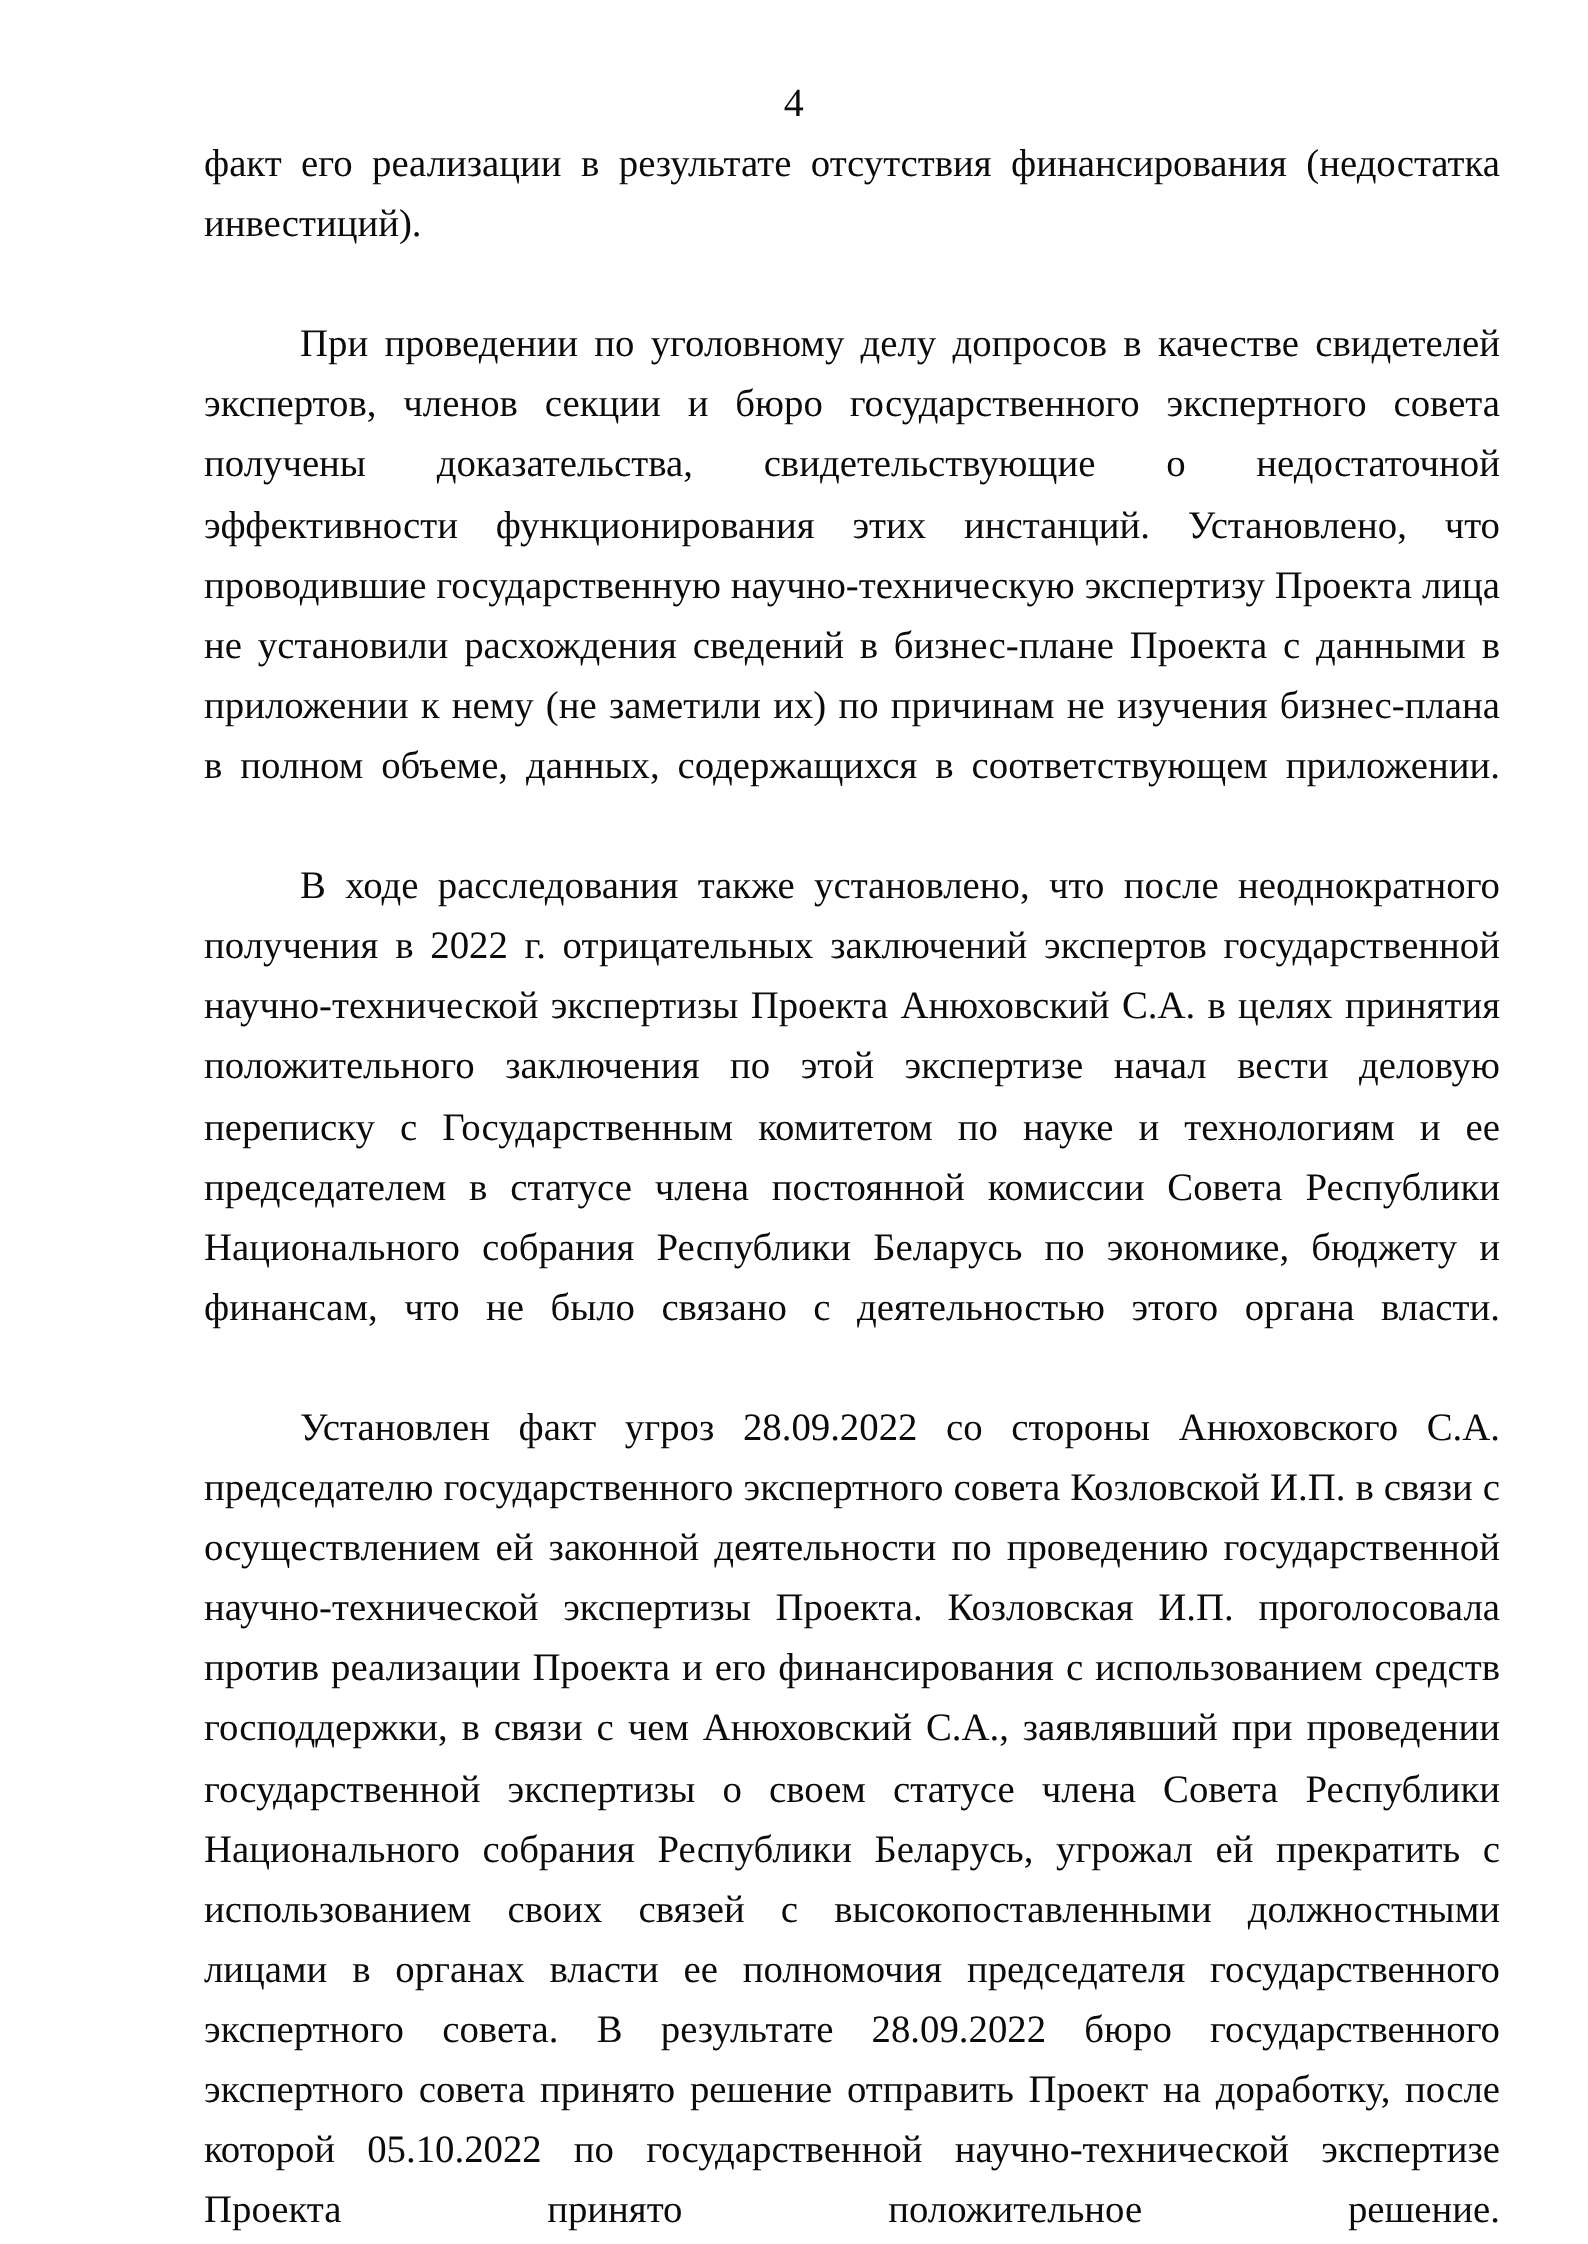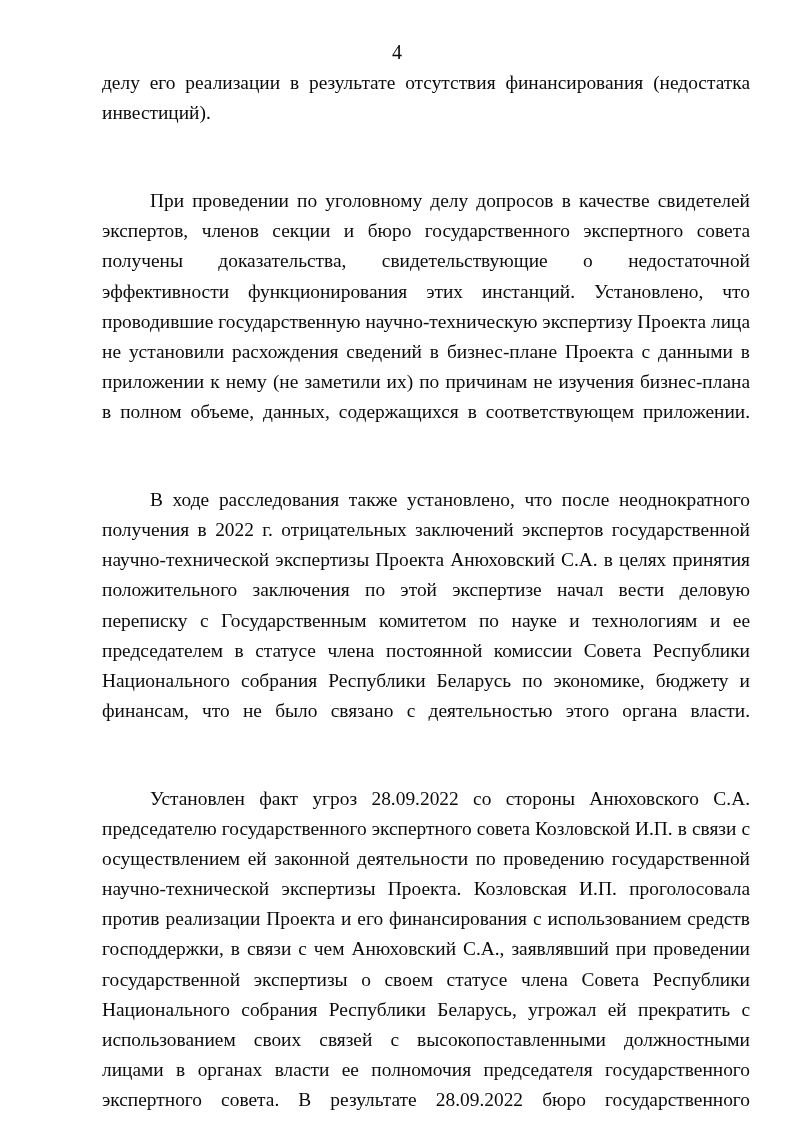--- a/index.html
+++ b/index.html
@@ -43,37 +43,36 @@
     -webkit-hyphens: none;
     hyphens: none;
   }
   .body-text p {
     margin: 0 0 0 0;
     text-align: justify;
     text-indent: 0;
   }
   .body-text p.indent {
     text-indent: 48px;
-    margin-top: 28px;
   }
   
   .body-text p::after {
     content: "";
     display: inline-block;
     width: 100%;
   }
 </style>
 </head>
 <body>
 
 <div class="page">
 
   <div class="page-number">4</div>
 
   <div class="body-text">
-    <p>делу его реализации в результате отсутствия финансирования (недостатка инвестиций).</p>
+    <p>факт его реализации в результате отсутствия финансирования (недостатка инвестиций).</p>
     <p class="indent">При проведении по уголовному делу допросов в качестве свидетелей экспертов, членов секции и бюро государственного экспертного совета получены доказательства, свидетельствующие о недостаточной эффективности функционирования этих инстанций. Установлено, что проводившие государственную научно-техническую экспертизу Проекта лица не установили расхождения сведений в бизнес-плане Проекта с данными в приложении к нему (не заметили их) по причинам не изучения бизнес-плана в полном объеме, данных, содержащихся в соответствующем приложении.</p>
     <p class="indent">В ходе расследования также установлено, что после неоднократного получения в 2022 г. отрицательных заключений экспертов государственной научно-технической экспертизы Проекта Анюховский С.А. в целях принятия положительного заключения по этой экспертизе начал вести деловую переписку с Государственным комитетом по науке и технологиям и ее председателем в статусе члена постоянной комиссии Совета Республики Национального собрания Республики Беларусь по экономике, бюджету и финансам, что не было связано с деятельностью этого органа власти.</p>
     <p class="indent">Установлен факт угроз 28.09.2022 со стороны Анюховского С.А. председателю государственного экспертного совета Козловской И.П. в связи с осуществлением ей законной деятельности по проведению государственной научно-технической экспертизы Проекта. Козловская И.П. проголосовала против реализации Проекта и его финансирования с использованием средств господдержки, в связи с чем Анюховский С.А., заявлявший при проведении государственной экспертизы о своем статусе члена Совета Республики Национального собрания Республики Беларусь, угрожал ей прекратить с использованием своих связей с высокопоставленными должностными лицами в органах власти ее полномочия председателя государственного экспертного совета. В результате 28.09.2022 бюро государственного экспертного совета принято решение отправить Проект на доработку, после которой 05.10.2022 по государственной научно-технической экспертизе Проекта принято положительное решение.</p>
 
   </div>
 
 </div>
 
 </body></html>

